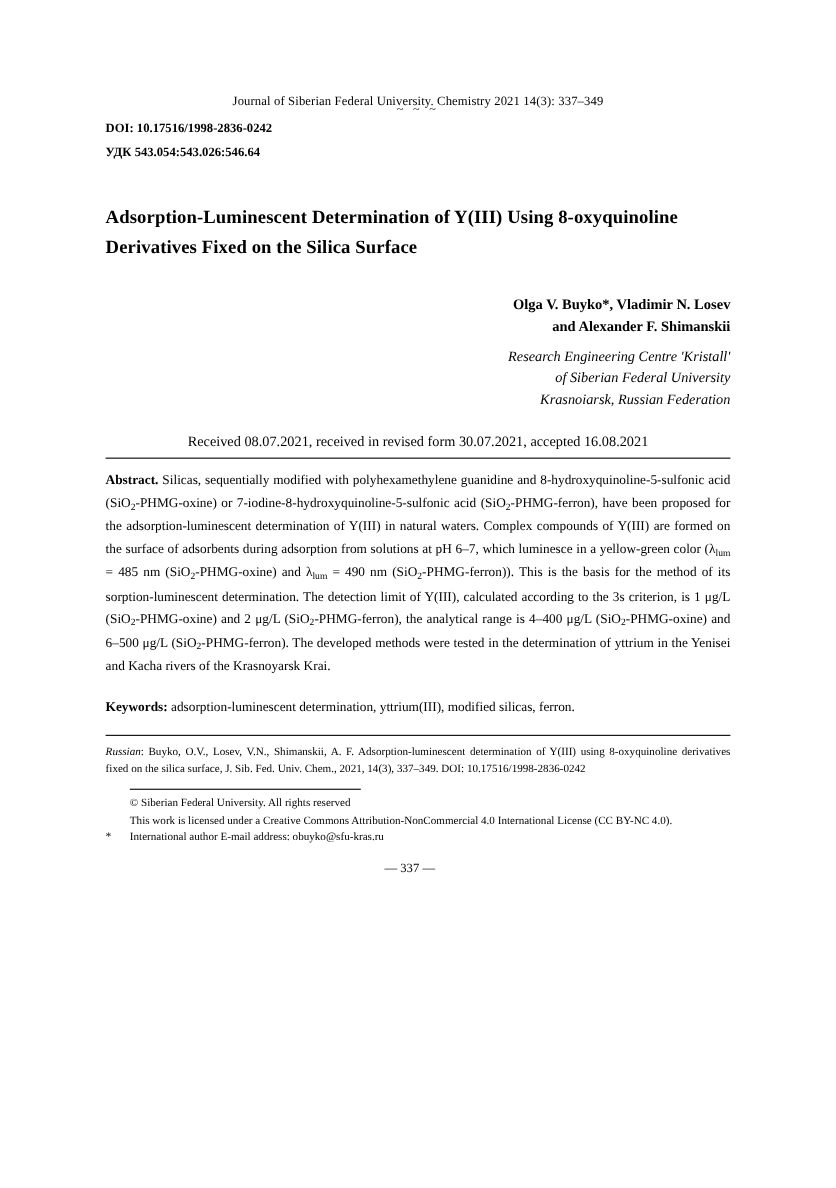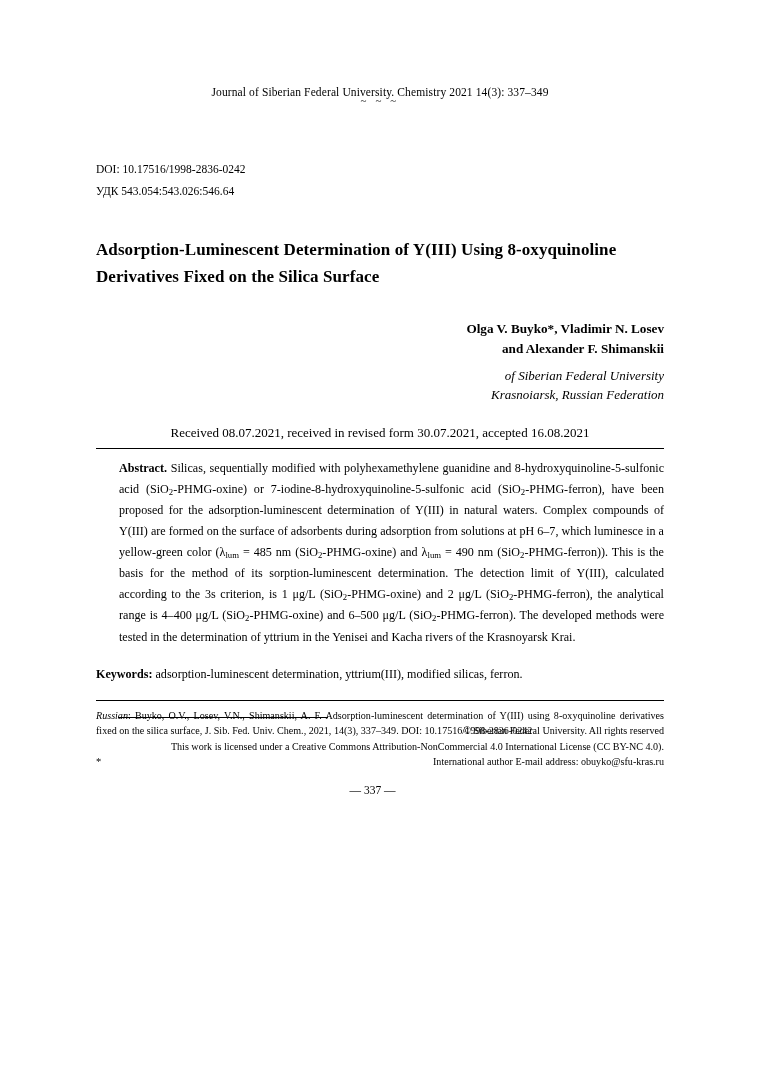--- a/index.html
+++ b/index.html
@@ -30,23 +30,23 @@
     letter-spacing: 0.01em;
   }
   .tilde-rule {
     text-align: center;
     font-size: 11px;
     letter-spacing: 0.28em;
     margin-top: -4px;
     color: #111;
   }
   .meta-block {
-    margin-top: 52px;
     font-size: 11.5px;
     line-height: 1.95;
+    font-weight: bold;
   }
   .title {
     margin-top: 33px;
     font-size: 17px;
     font-weight: bold;
     line-height: 1.62;
     letter-spacing: 0.005em;
   }
   .authors {
     margin-top: 28px;
@@ -71,21 +71,20 @@
     border: none;
     border-top: 1px solid #000;
     margin: 7px 0 0 0;
     height: 0;
   }
   .abstract {
     margin-top: 9px;
     font-size: 12.1px;
     line-height: 1.72;
     text-align: justify;
-    margin-left: 23px;
   }
   .abstract b { font-weight: bold; }
   .keywords {
     margin-top: 17px;
     font-size: 12.1px;
     line-height: 1.6;
   }
   .keywords b { font-weight: bold; }
   .hr2 {
     border: none;
@@ -97,21 +96,20 @@
     font-size: 10.1px;
     line-height: 1.5;
     text-align: justify;
   }
   .citation i { font-style: italic; }
   .footer {
     position: absolute;
     left: 96px;
     right: 96px;
     bottom: 62px;
-    text-align: right;
   }
   .footer-rule {
     width: 210px;
     border: none;
     border-top: 1px solid #000;
     margin: 0 0 5px 22px;
   }
   .footer-line {
     font-size: 10.1px;
     line-height: 1.56;
@@ -147,20 +145,21 @@
   </div>
 
   <div class="title">Adsorption-Luminescent Determination of Y(III) Using 8-oxyquinoline Derivatives Fixed on the Silica Surface</div>
 
   <div class="authors">
     <div>Olga V. Buyko*, Vladimir N. Losev</div>
     <div>and Alexander F. Shimanskii</div>
   </div>
 
   <div class="affiliation">
+    <div>Research Engineering Centre 'Kristall'</div>
     <div>of Siberian Federal University</div>
     <div>Krasnoiarsk, Russian Federation</div>
   </div>
 
   <div class="received">Received 08.07.2021, received in revised form 30.07.2021, accepted 16.08.2021</div>
 
   <hr class="hr">
 
   <div class="abstract">
     <b>Abstract.</b><span> Silicas, sequentially modified with polyhexamethylene guanidine and 8-hydroxyquinoline-5-sulfonic acid (SiO<sub>2</sub>-PHMG-oxine) or 7-iodine-8-hydroxyquinoline-5-sulfonic acid (SiO<sub>2</sub>-PHMG-ferron), have been proposed for the adsorption-luminescent determination of Y(III) in natural waters. Complex compounds of Y(III) are formed on the surface of adsorbents during adsorption from solutions at pH 6–7, which luminesce in a yellow-green color (λ<sub>lum</sub> = 485 nm (SiO<sub>2</sub>-PHMG-oxine) and λ<sub>lum</sub> = 490 nm (SiO<sub>2</sub>-PHMG-ferron)). This is the basis for the method of its sorption-luminescent determination. The detection limit of Y(III), calculated according to the 3s criterion, is 1 μg/L (SiO<sub>2</sub>-PHMG-oxine) and 2 μg/L (SiO<sub>2</sub>-PHMG-ferron), the analytical range is 4–400 μg/L (SiO<sub>2</sub>-PHMG-oxine) and 6–500 μg/L (SiO<sub>2</sub>-PHMG-ferron). The developed methods were tested in the determination of yttrium in the Yenisei and Kacha rivers of the Krasnoyarsk Krai.</span>

